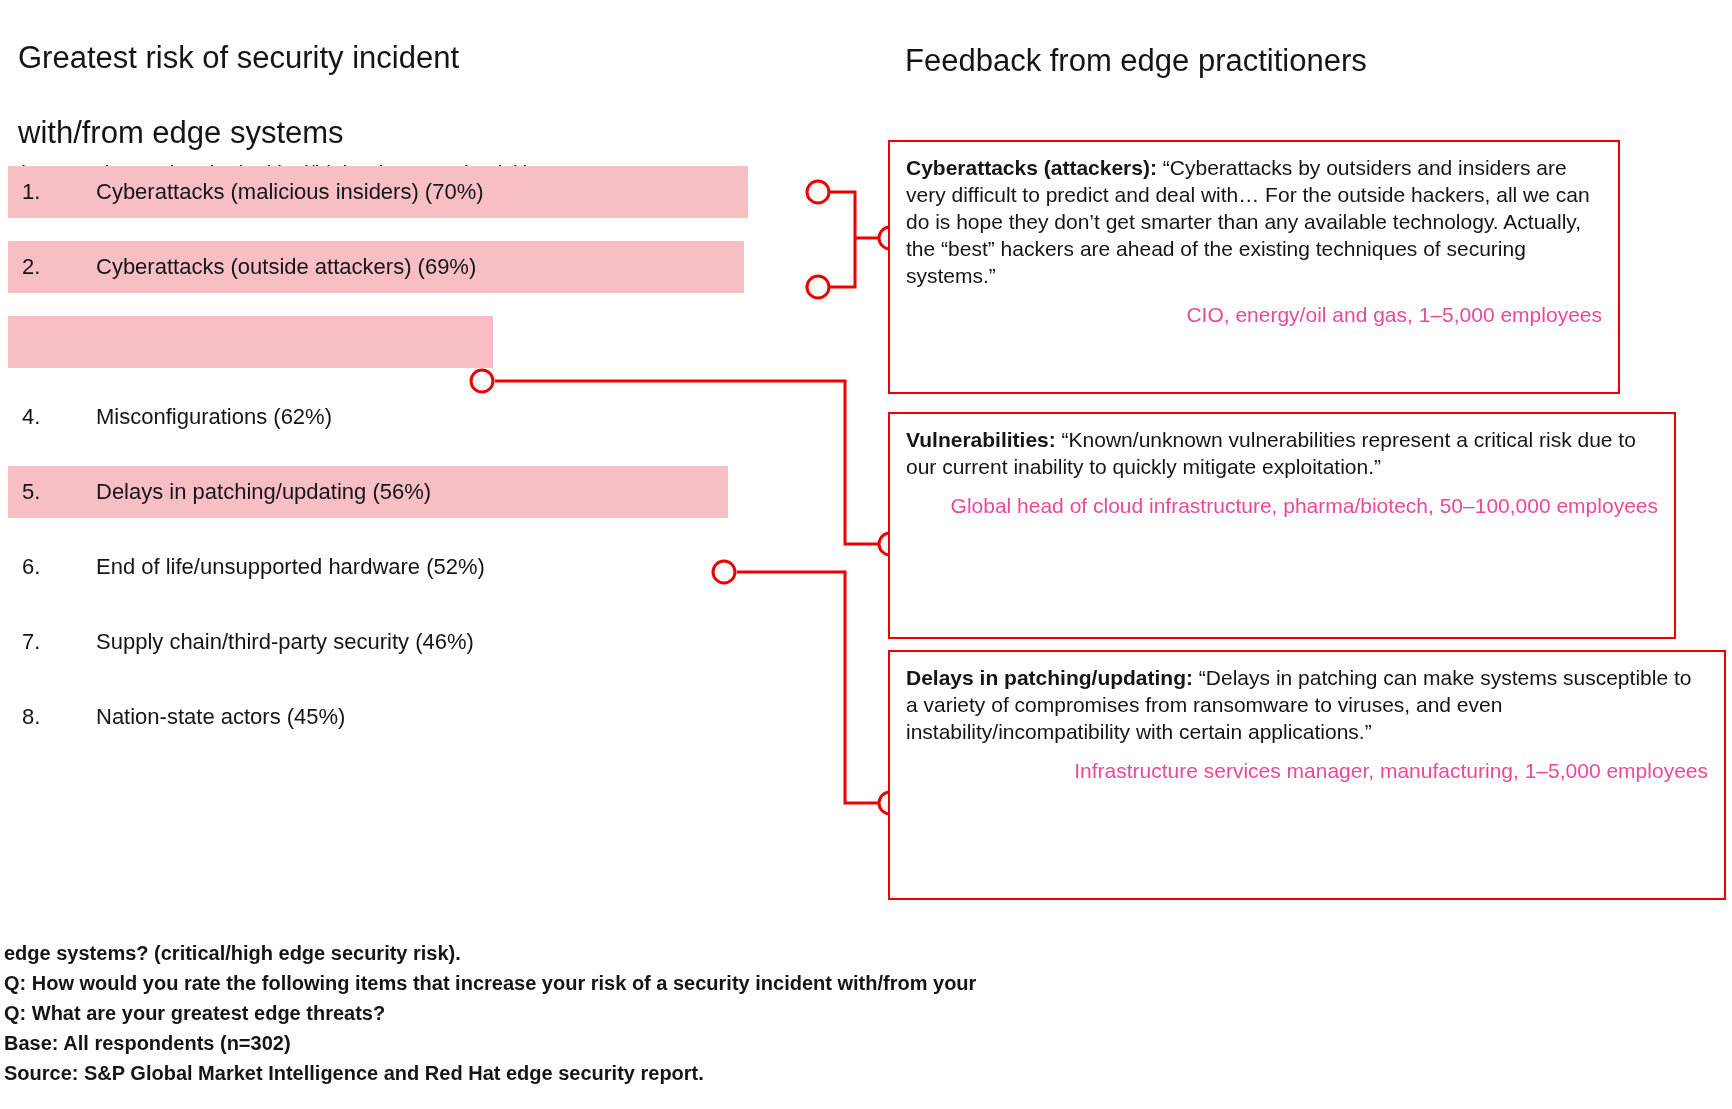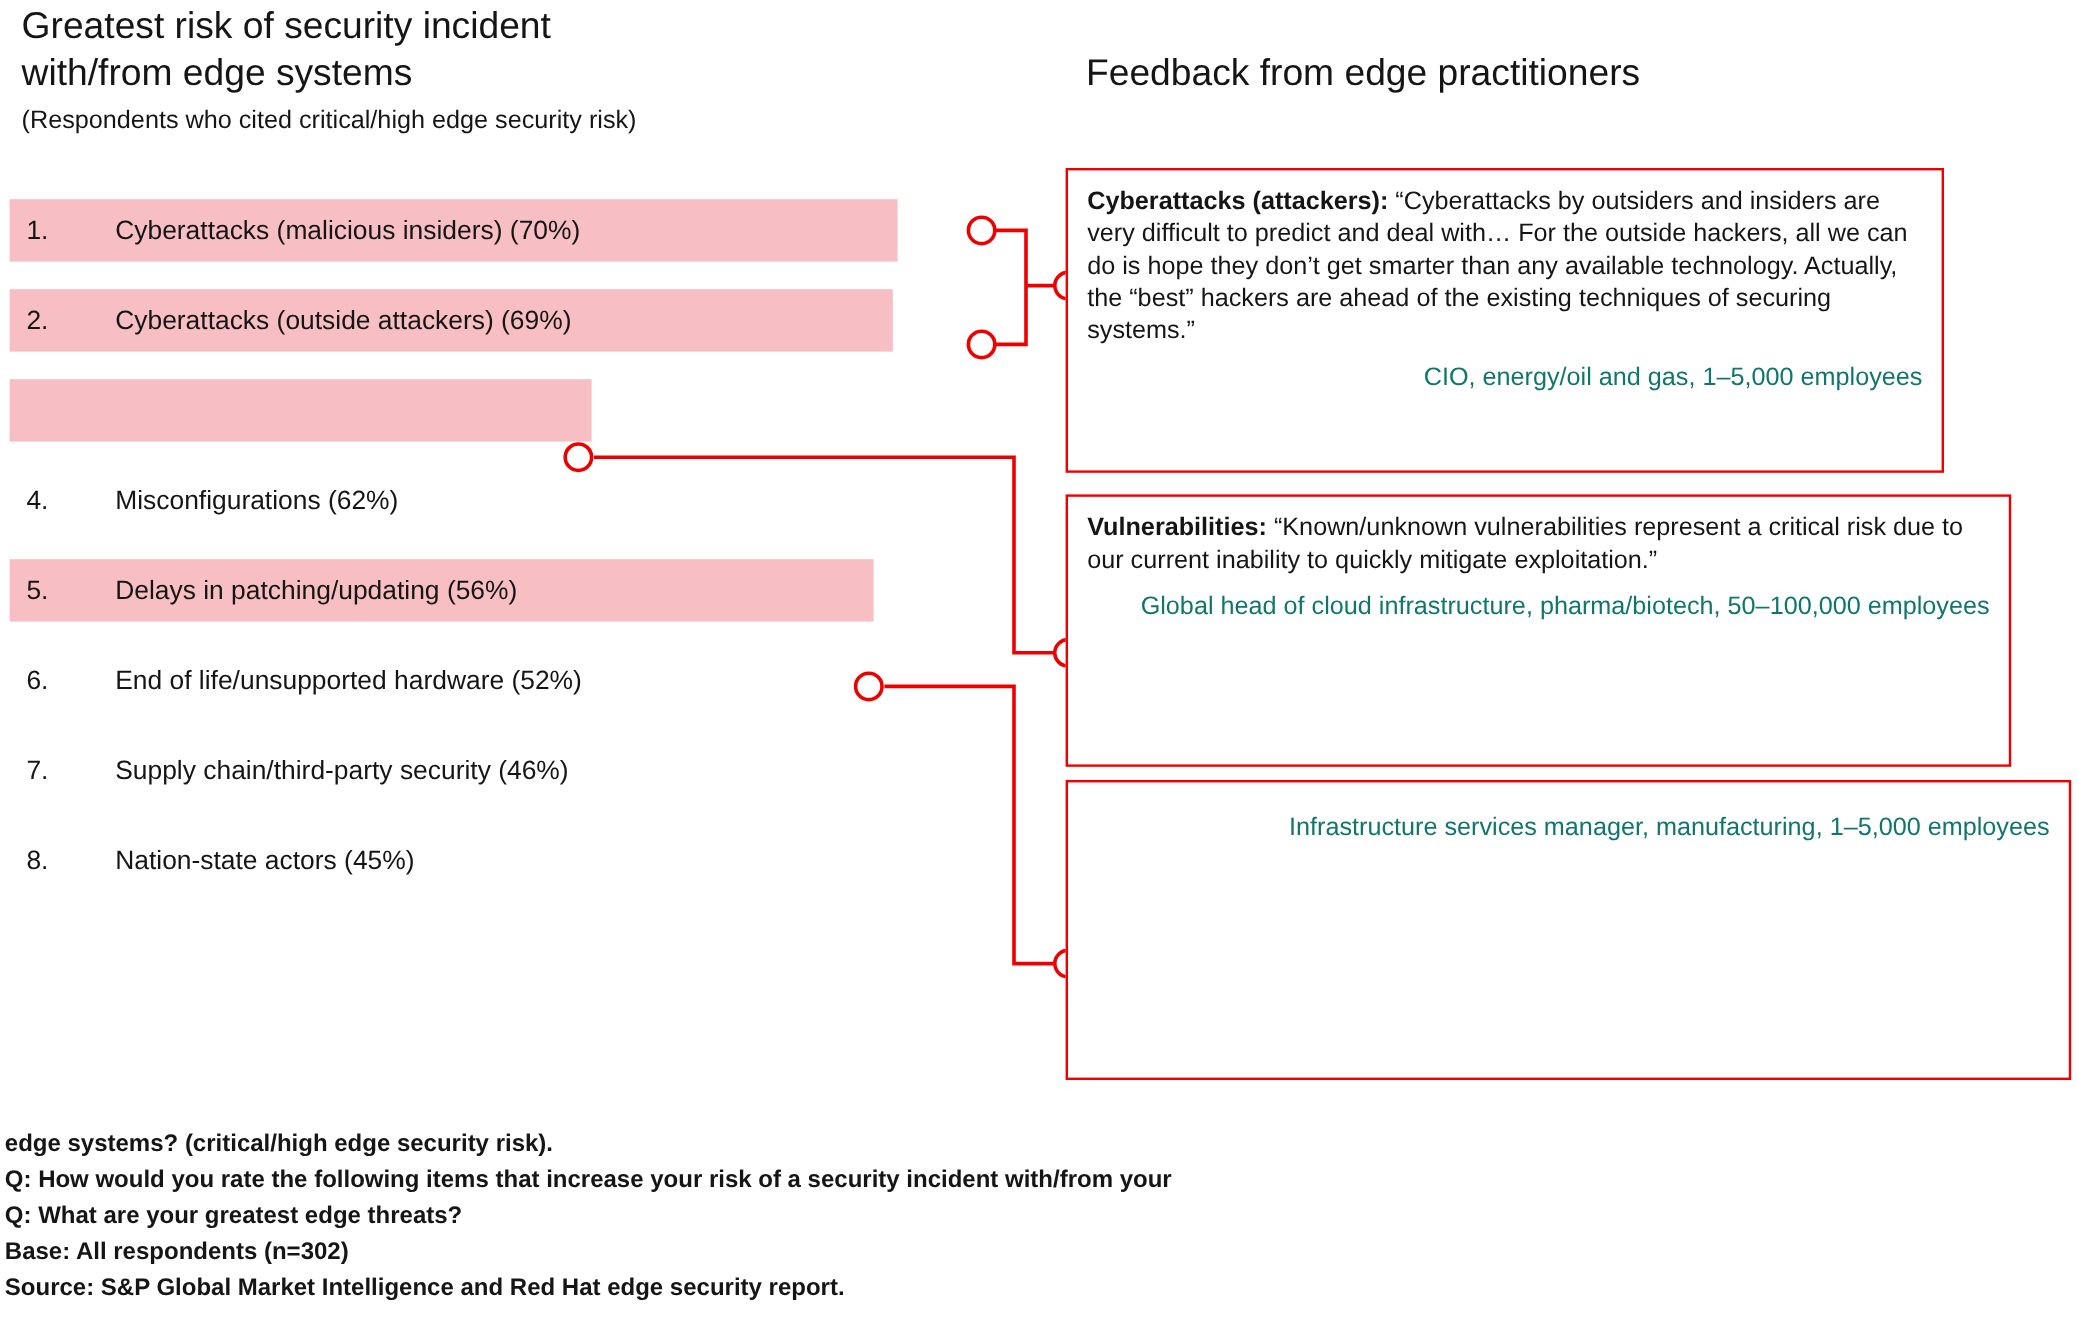--- a/index.html
+++ b/index.html
@@ -29,20 +29,21 @@
     left: 18px;
     top: 2px;
     width: 780px;
   }
   .left-head .title-line {
     font-size: 31px;
     line-height: 39px;
     color: #151515;
     font-weight: 400;
     white-space: nowrap;
+    margin-top: 36px;
   }
   .left-head .subtitle {
     margin-top: 8px;
     font-size: 21px;
     line-height: 26px;
     color: #151515;
   }
 
   .ranklist {
     position: absolute;
@@ -99,21 +100,21 @@
     color: #151515;
   }
   .callout .quote b {
     font-weight: 700;
   }
   .callout .attrib {
     margin-top: 12px;
     font-size: 21px;
     line-height: 27px;
     text-align: right;
-    color: #0f766e;
+    color: #ec4899;
   }
 
   
   #connectors {
     position: absolute;
     left: 0; top: 0;
     width: 1732px;
     height: 1109px;
     pointer-events: none;
   }
@@ -222,20 +223,21 @@
     <div class="quote"><b>Cyberattacks (attackers):</b><span> “Cyberattacks by outsiders and insiders are very difficult to predict and deal with… For the outside hackers, all we can do is hope they don’t get smarter than any available technology. Actually, the “best” hackers are ahead of the existing techniques of securing systems.”</span></div>
     <div class="attrib">CIO, energy/oil and gas, 1–5,000 employees</div>
   </div>
 
   <div class="callout" style="top:412px; width:788px; height:227px;">
     <div class="quote"><b>Vulnerabilities:</b><span> “Known/unknown vulnerabilities represent a critical risk due to our current inability to quickly mitigate exploitation.”</span></div>
     <div class="attrib">Global head of cloud infrastructure, pharma/biotech, 50–100,000 employees</div>
   </div>
 
   <div class="callout" style="top:650px; width:838px; height:250px;">
+    <div class="quote"><b>Delays in patching/updating:</b><span> “Delays in patching can make systems susceptible to a variety of compromises from ransomware to viruses, and even instability/incompatibility with certain applications.”</span></div>
     <div class="attrib">Infrastructure services manager, manufacturing, 1–5,000 employees</div>
   </div>
 
   <div class="footnotes">
     <div>edge systems? (critical/high edge security risk).</div>
     <div>Q: How would you rate the following items that increase your risk of a security incident with/from your</div>
     <div>Q: What are your greatest edge threats?</div>
     <div>Base: All respondents (n=302)</div>
     <div>Source: S&amp;P Global Market Intelligence and Red Hat edge security report.</div>
   </div>

